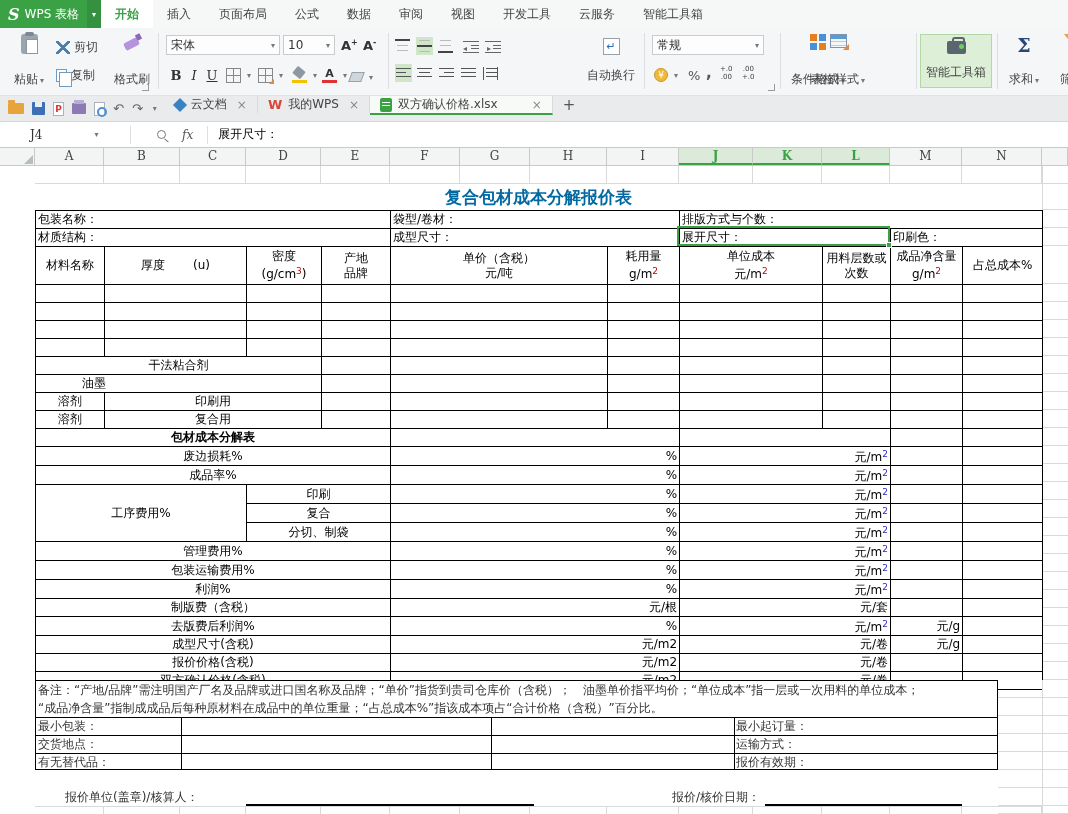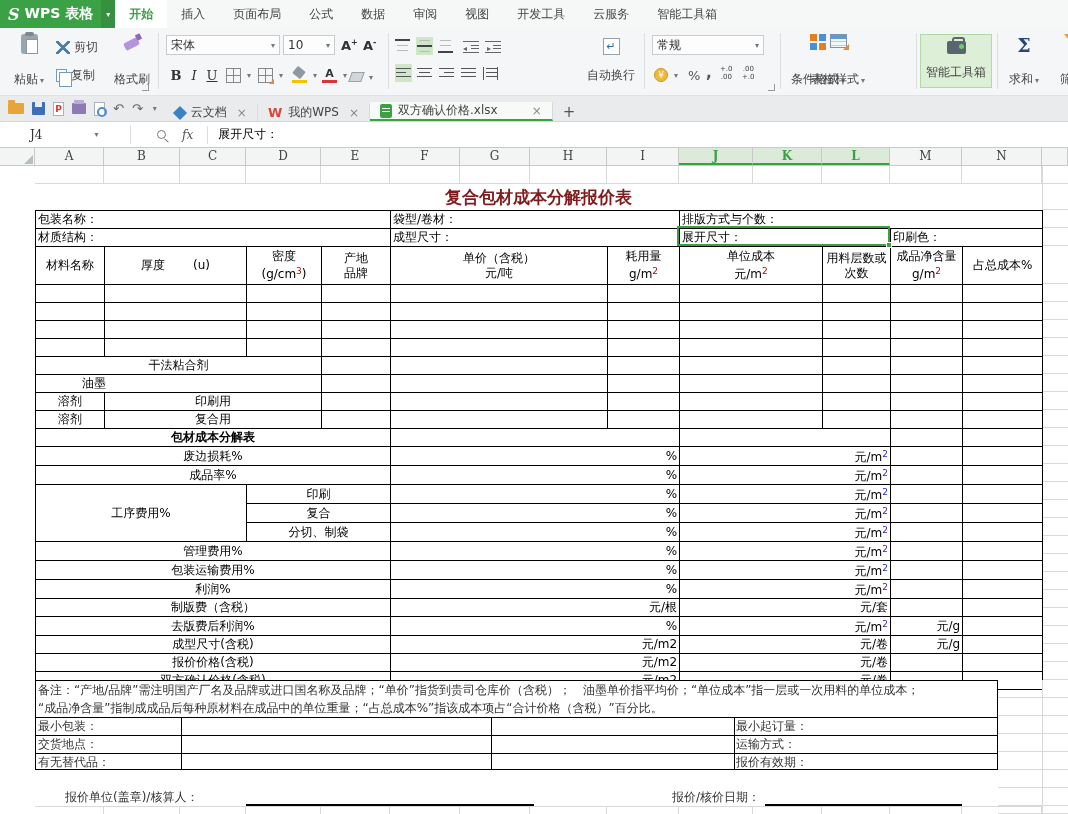--- a/index.html
+++ b/index.html
@@ -5,21 +5,21 @@
   :root{ --green:#3aa145; --hdrbg:#f3f4f4; --hdrbd:#c9c9c9; --grid:#d9d9d9; }
   *{margin:0;padding:0;box-sizing:border-box}
   html,body{width:1068px;height:814px;overflow:hidden;background:#fff;
     font-family:"DejaVu Sans","Liberation Sans",sans-serif;font-size:12px;color:#333}
   .app{position:relative;width:1068px;height:814px;background:#fff}
 
   
   .menubar{position:absolute;left:0;top:0;width:1068px;height:28px;background:#f6f7f7;display:flex;align-items:stretch}
   .logo{display:flex;align-items:center;background:var(--green);color:#fff;padding:0 0 0 8px}
   .logo-s{font-weight:bold;font-style:italic;font-size:16px;margin-right:5px;font-family:"DejaVu Serif",serif}
-  .logo-t{font-weight:bold;font-size:14px}
+  .logo-t{font-weight:normal;font-size:12px}
   .logo-caret{width:14px;height:28px;background:#359040;color:#fff;font-size:8px;display:flex;align-items:center;justify-content:center;margin-left:8px}
   .mtabs{display:flex}
   .mtab{padding:0 14px;line-height:28px;font-size:12px;color:#444;cursor:default}
   .mtab.active{background:#fff;color:var(--green);font-weight:bold}
 
   
   .ribbon{position:absolute;left:0;top:28px;width:1068px;height:68px;background:#f5f6f7;border-bottom:1px solid #e0e2e3;overflow:hidden}
   .rsep{position:absolute;top:5px;height:56px;width:1px;background:#dcdedf}
   .rlabel{font-size:12px;color:#444}
   .caret{font-size:8px;color:#777;margin-left:2px}
@@ -93,21 +93,21 @@
   .ic-folder{width:16px;height:11px;background:#e8a33d;border-radius:1px}
   .ic-folder::before{content:"";position:absolute;left:0;top:-3px;width:7px;height:3px;background:#e8a33d;border-radius:1px 1px 0 0}
   .ic-save{width:13px;height:13px;background:#3d6fb4;border-radius:1px}
   .ic-save::after{content:"";position:absolute;left:3px;top:0;width:7px;height:5px;background:#e9eef5}
   .ic-pdf{width:11px;height:14px;background:#fff;border:1px solid #aab2ba;color:#d33;font-size:9px;font-weight:bold;line-height:12px;text-align:center}
   .ic-print{width:14px;height:11px;background:#8d7ab5;border-radius:1px}
   .ic-print::before{content:"";position:absolute;left:2px;top:-3px;width:10px;height:4px;background:#b9acd6}
   .ic-preview{width:11px;height:14px;background:#fff;border:1px solid #aab2ba}
   .ic-preview::after{content:"";position:absolute;right:-3px;bottom:-2px;width:6px;height:6px;border:2px solid #4a90d9;border-radius:50%}
   .qglyph{font-size:13px;color:#666}
-  .dtabs{display:flex;align-items:flex-end}
+  .dtabs{display:flex;align-items:flex-start}
   .dtab{display:flex;align-items:center;gap:6px;padding:0 10px;border-right:1px solid #d8dadb;color:#444}
   .dtab.active{background:#f7faf7;border-bottom:2px solid var(--green)}
   .ic-cube{width:10px;height:10px;background:#3b82c4;transform:rotate(45deg)}
   .ic-w{color:#d9473b;font-weight:bold;font-size:13px}
   .ic-xlsx{width:12px;height:14px;background:var(--green);border-radius:2px}
   .ic-xlsx::after{content:"";position:absolute;left:2px;top:4px;width:8px;height:6px;background:
     linear-gradient(#fff,#fff) 0 0/8px 1px no-repeat,
     linear-gradient(#fff,#fff) 0 3px/8px 1px no-repeat,
     linear-gradient(#fff,#fff) 0 6px/8px 1px no-repeat}
   .xclose{color:#888;font-size:12px;margin-left:4px}
@@ -134,21 +134,21 @@
   .rowhdr{position:absolute;left:0;top:166px;width:35px;height:648px;background:var(--hdrbg);border-right:1px solid var(--hdrbd)}
   .rh{width:100%;border-bottom:1px solid var(--hdrbd);text-align:center;
     font-family:"DejaVu Serif",serif;font-size:12px;color:#555;display:flex;align-items:center;justify-content:center;overflow:hidden}
   .rh.sel{background:#dcead9;color:var(--green);border-right:2px solid var(--green);font-weight:bold}
 
   
   .sheet{position:absolute;left:0;top:166px;width:1068px;height:648px;background:#fff;overflow:hidden}
   .gstrip{position:absolute;display:flex}
   .gcell{height:100%;border-right:1px solid var(--grid)}
   .title{position:absolute;left:35px;top:18px;width:1007px;height:26px;line-height:26px;text-align:center;
-    font-size:17px;font-weight:bold;color:#7f1d1d}
+    font-size:17px;font-weight:bold;color:#0369a1}
   table.t{position:absolute;left:35px;top:44px;width:1007px;border-collapse:separate;border-spacing:0;table-layout:fixed;
     border-top:1px solid #000;border-left:1px solid #000}
   table.t td{border-right:1px solid #000;border-bottom:1px solid #000;height:18px;padding:0 2px;
     font-size:12px;line-height:15px;color:#000;overflow:hidden;white-space:nowrap;vertical-align:middle}
   tr.h38 td{height:38px}
   .L{text-align:left}.C{text-align:center}.R{text-align:right}.B{font-weight:bold}
   .ind{text-align:left;padding-left:46px !important}
   .two div{line-height:15px;text-align:center}
   .sup{font-size:9px;vertical-align:4px}
   .supr{color:#c00000}

